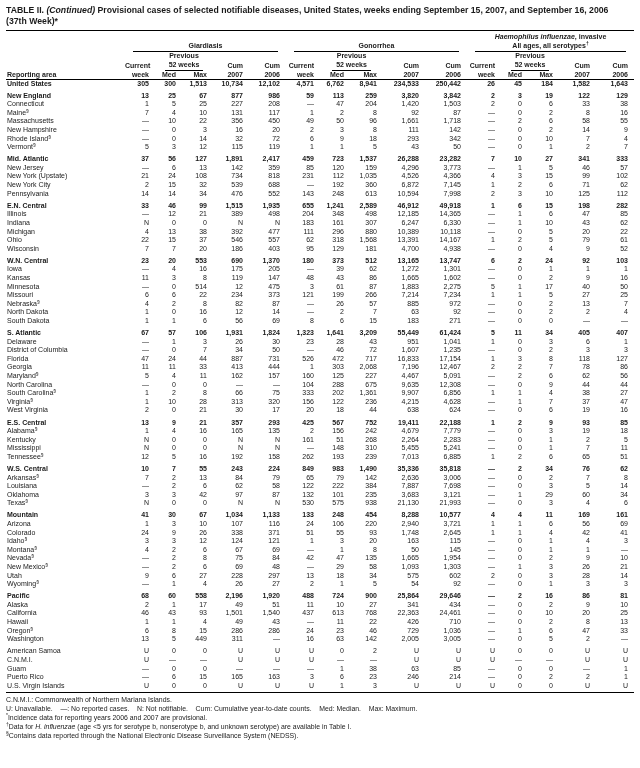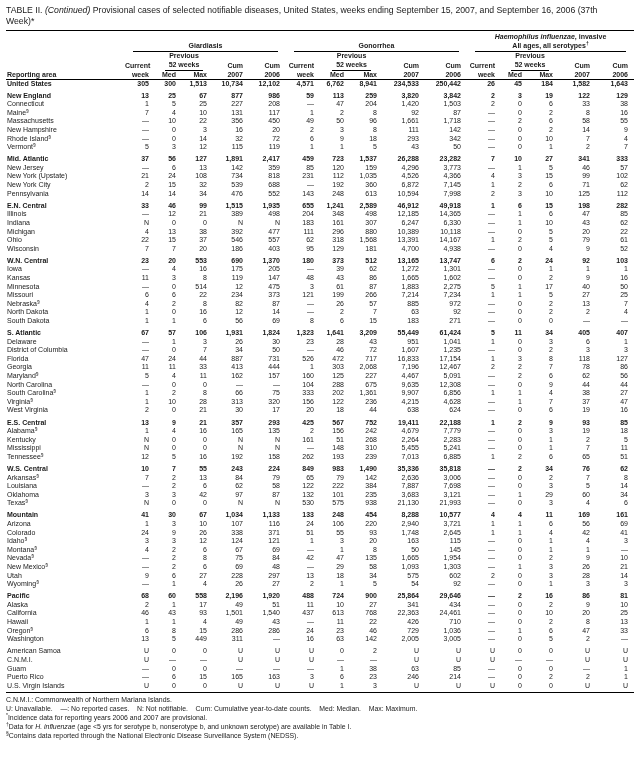--- a/index.html
+++ b/index.html
@@ -2,21 +2,21 @@
 <html><head>
 <meta charset="utf-8">
 <style>
   html,body { margin:0; padding:0; background:#fff; }
   body {
     width:640px; height:768px; box-sizing:border-box;
     padding:5px 6px 4px 6px; overflow:hidden;
     font-family:"Liberation Sans", sans-serif; color:#1a1a1a;
     -webkit-font-smoothing:antialiased;
   }
-  .title { font-size:8.7px; font-weight:normal; line-height:1.25; max-width:620px; }
+  .title { font-size:8.7px; font-weight:bold; line-height:1.25; max-width:620px; }
   .it { font-style:italic; }
   .title-rule { border-top:1.6px solid #000; margin:3px 0 2px 0; }
 
   table { width:628px; border-collapse:collapse; table-layout:fixed; font-size:7px; }
   thead th { font-weight:bold; padding:0; vertical-align:bottom; }
   .grule { border-bottom:1px solid #000; text-align:center; padding-bottom:1px; margin:0 8px; line-height:1.25; }
   .bh { text-align:right; padding-right:6px; line-height:1.2; }
   .prev-wrap { text-align:center; line-height:1.2; }
   .u52 { display:inline-block; border-bottom:1px solid #000; padding:0 4px 0.5px 4px; }
   tr.colhead th { text-align:right; padding-right:6px; border-bottom:1.5px solid #000; padding-bottom:1px; }

